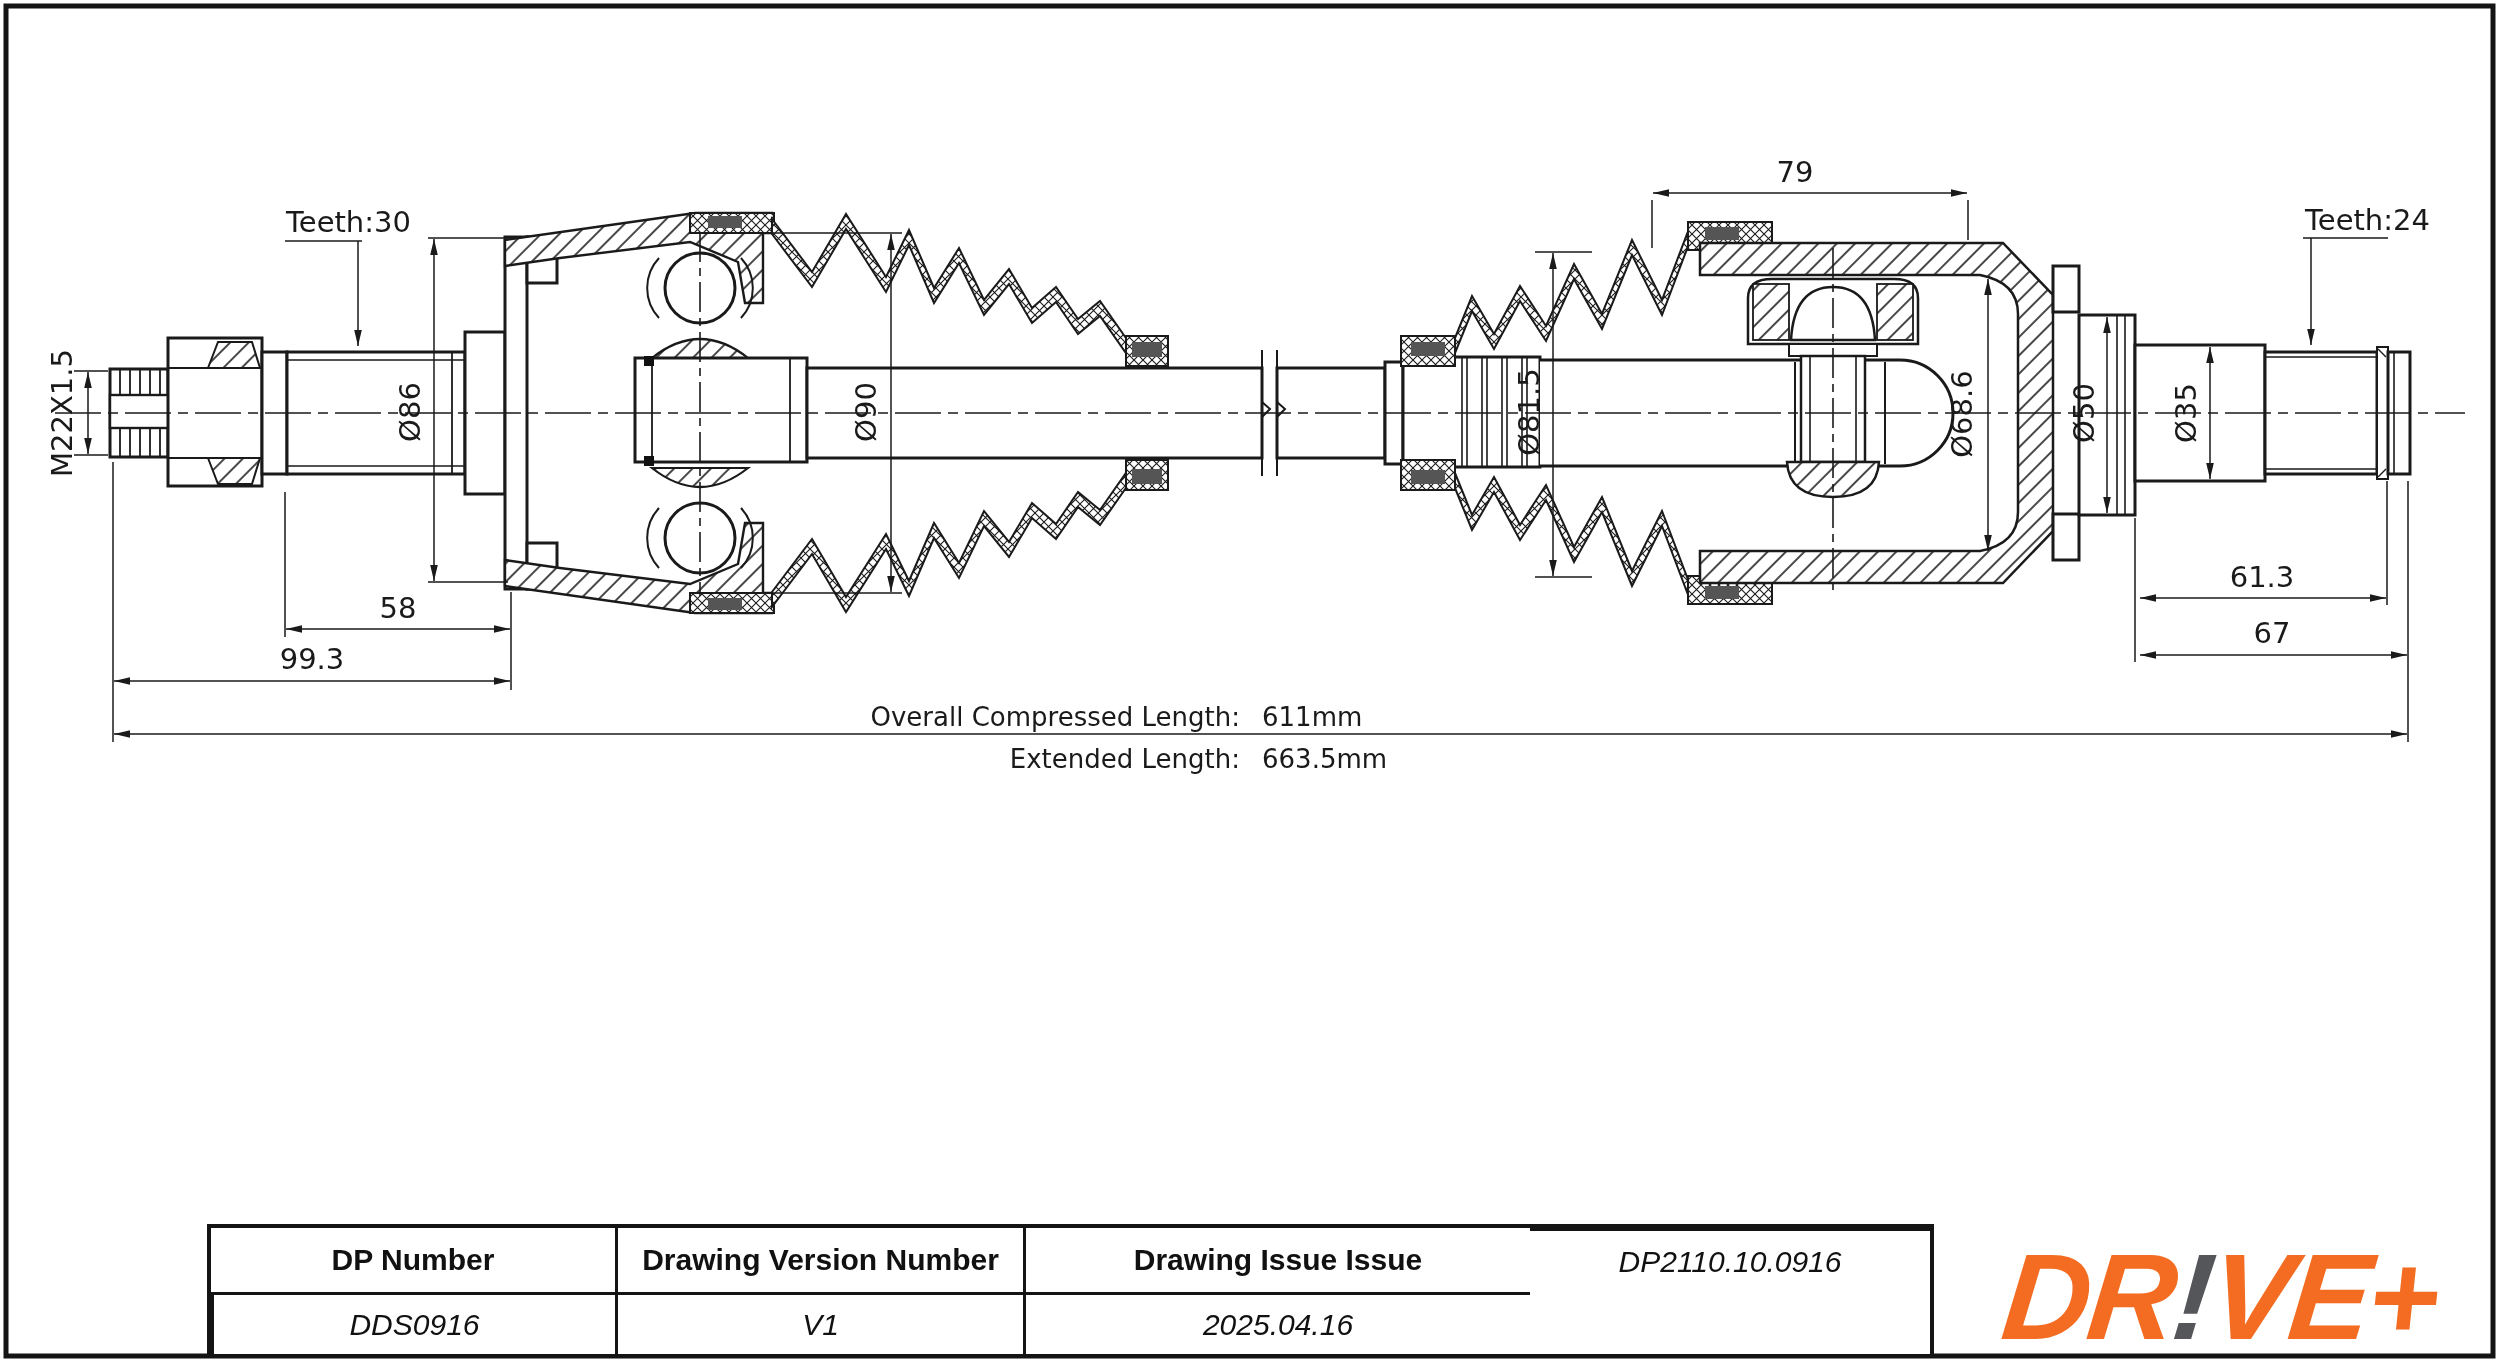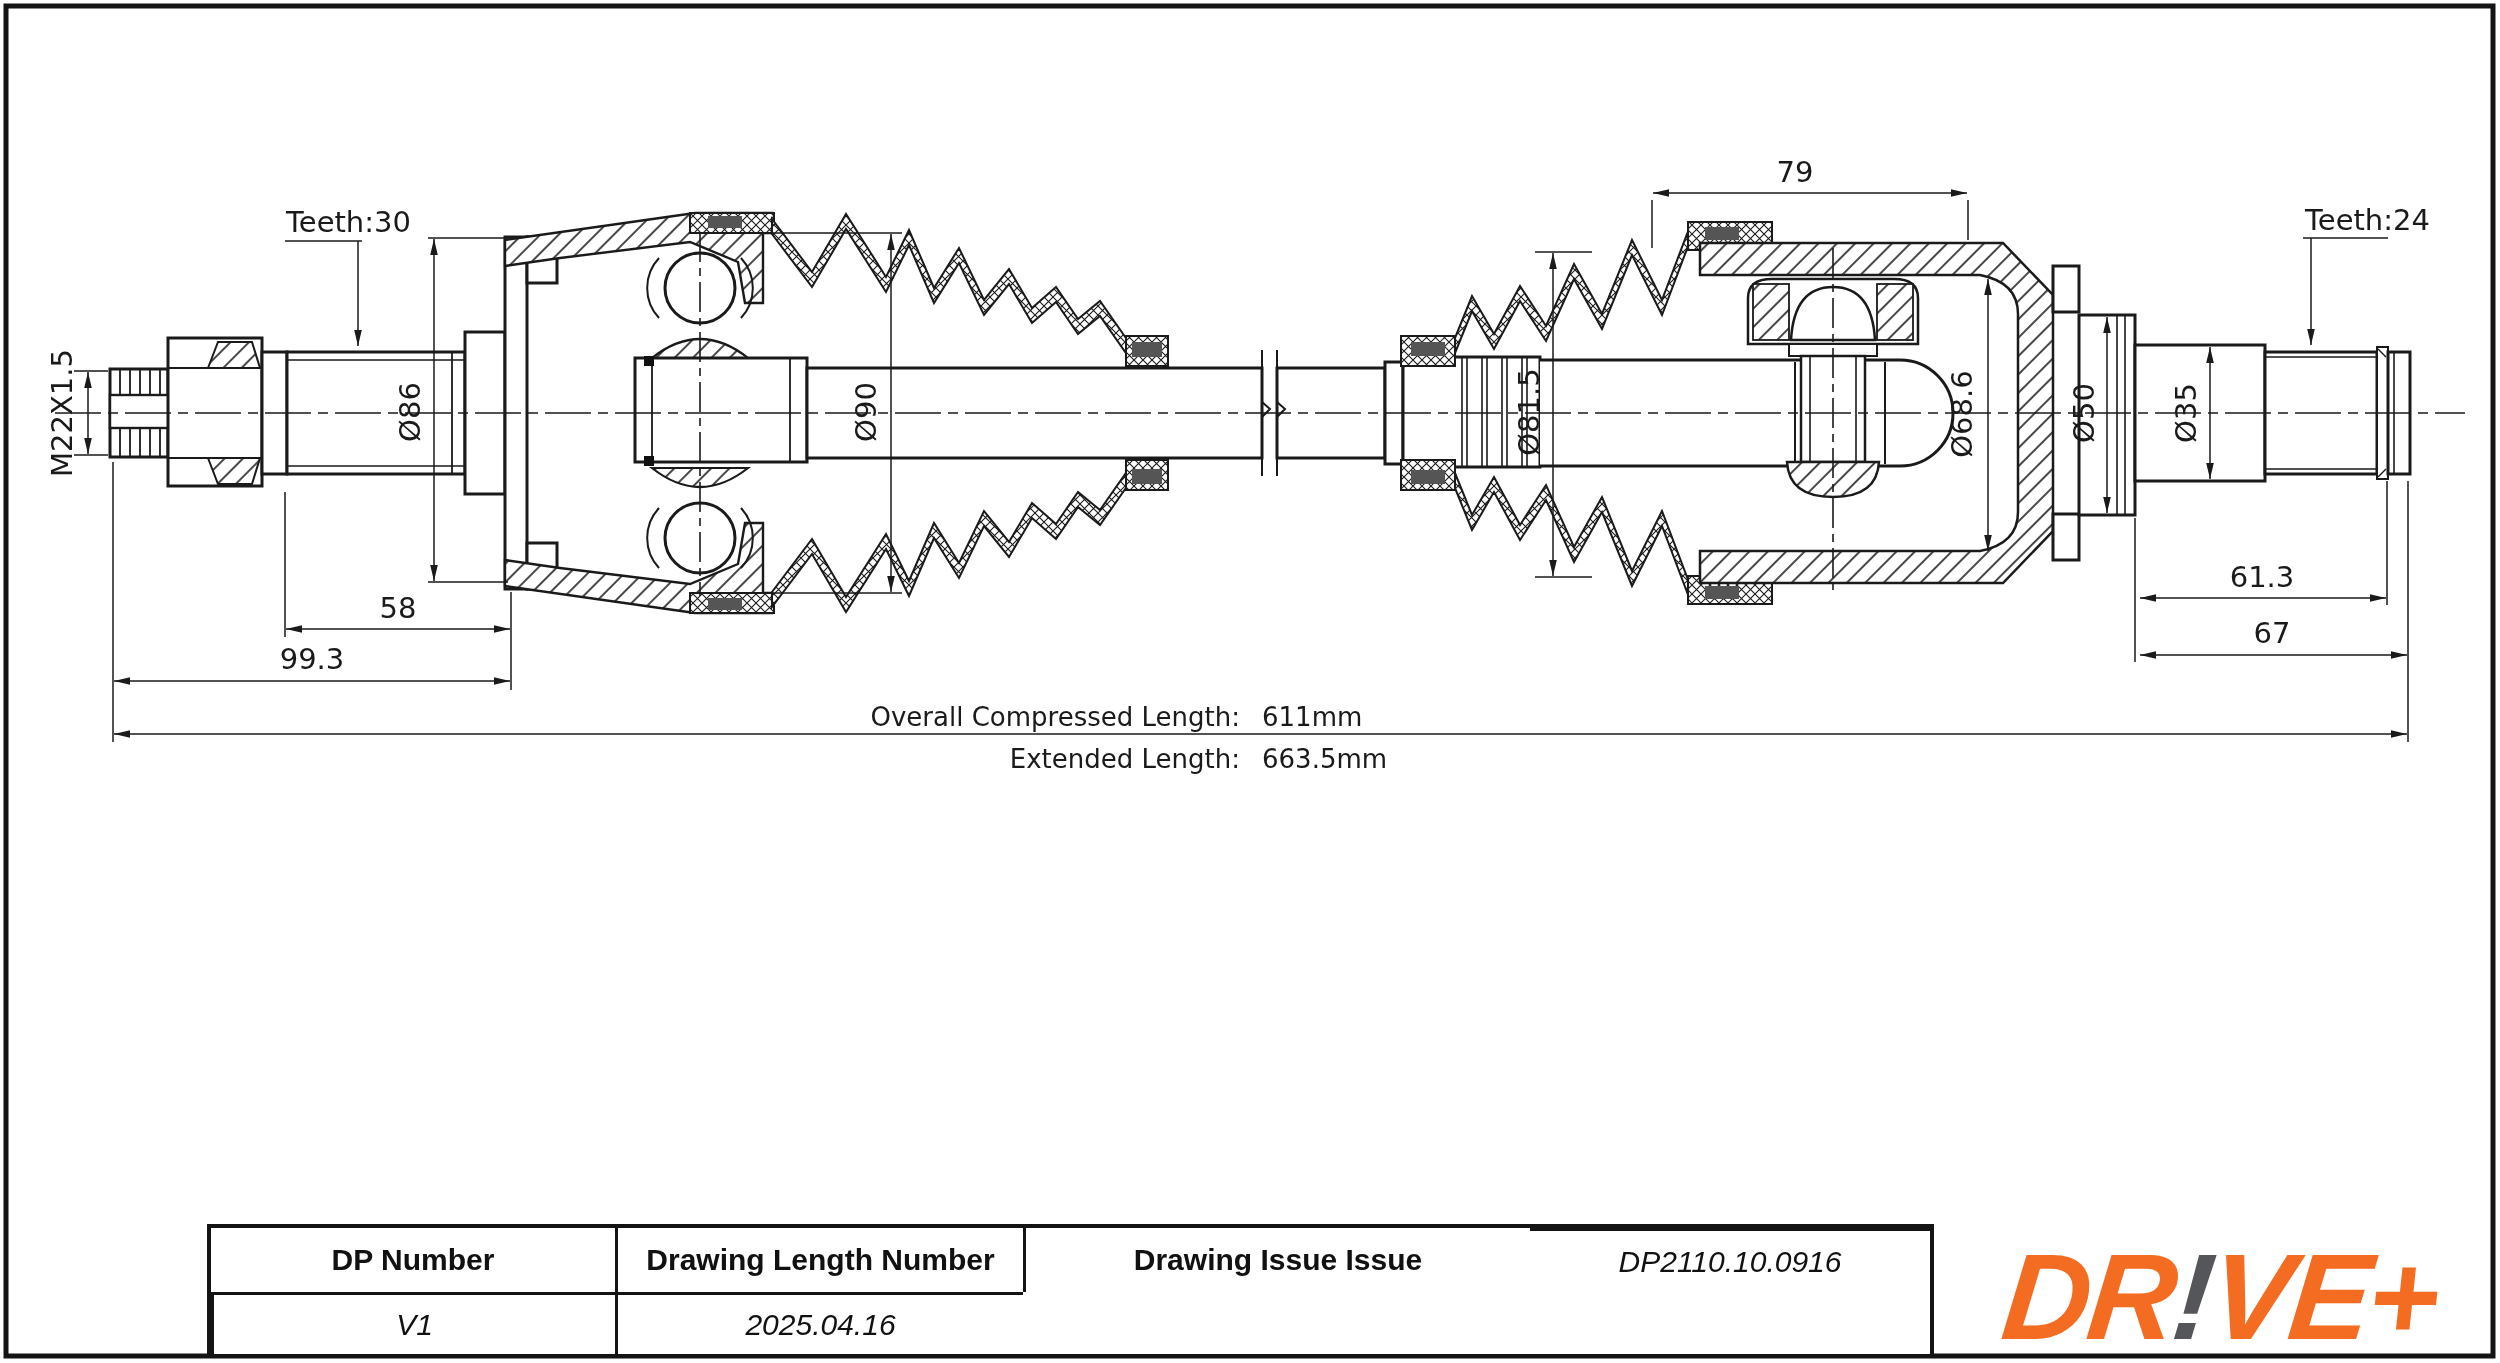--- a/index.html
+++ b/index.html
@@ -268,23 +268,24 @@
       <text class="lentxt" x="1262" y="726" text-anchor="start" stroke="none">611mm</text>
       <text class="lentxt" x="1240" y="768" text-anchor="end" stroke="none">Extended Length:</text>
       <text class="lentxt" x="1262" y="768" text-anchor="start" stroke="none">663.5mm</text>
     </g>
   </g>
 </svg>
 
 
 <div class="tb">
   <div class="c r0 c0 hd">DP Number</div>
-  <div class="c r0 hd">Drawing Length Number</div>
+  <div class="c r0 hd">Drawing Version Number</div>
   <div class="c r0 hd">Drawing Issue Issue</div>
   <div class="c c0 vl">DP2110.10.0916</div>
+  <div class="c vl">DDS0916</div>
   <div class="c vl">V1</div>
   <div class="c vl">2025.04.16</div>
 </div>
 
 
 <div class="logo">
   <span class="or">DR</span>
       <span class="gy">!</span>
       <span class="or">VE+</span>
 </div>

